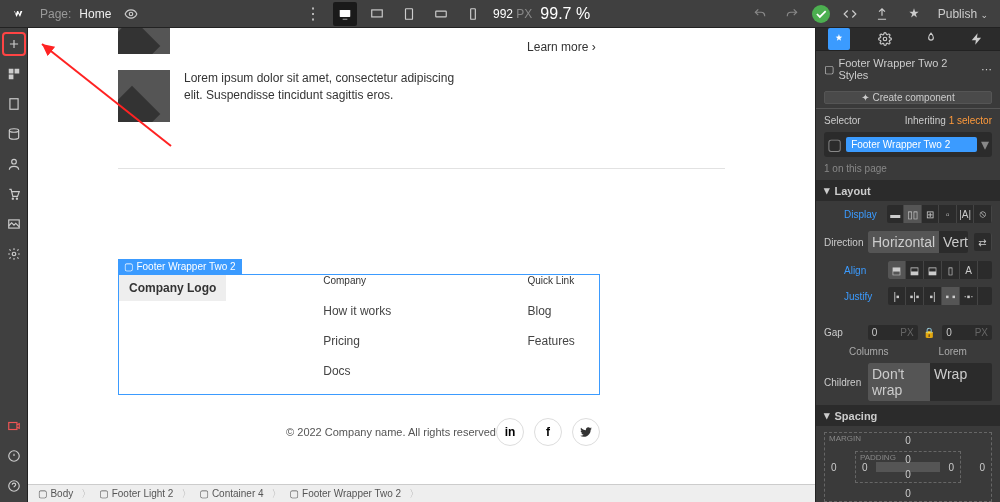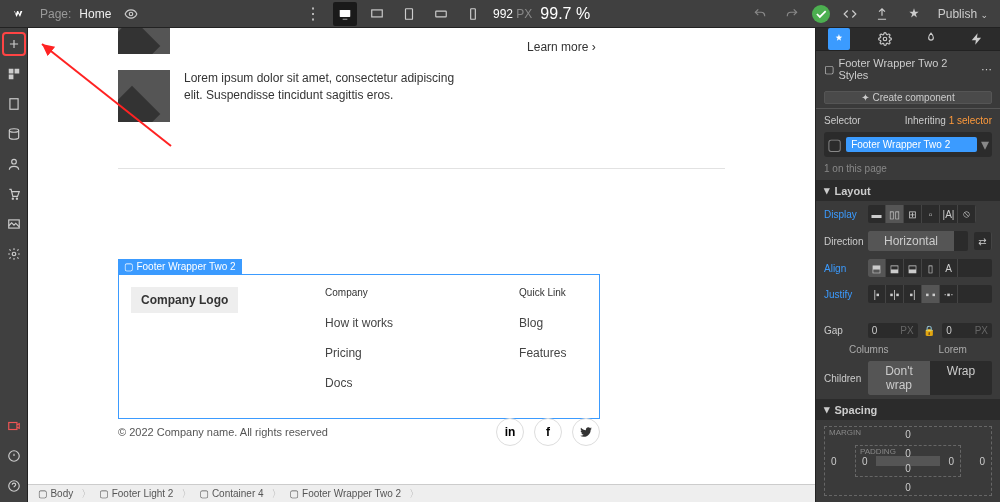--- a/index.html
+++ b/index.html
@@ -32,27 +32,27 @@
 .learn-more { color: #333; font-size: 12px; padding-top: 12px; padding-left: 24px; }
 .card-col { flex: 1; }
 .card-item { display: flex; gap: 14px; margin-bottom: 16px; }
 .card-thumb { width: 52px; height: 52px; background: #555; position: relative; overflow: hidden; flex-shrink: 0; }
 .card-thumb::after { content: ""; position: absolute; width: 40px; height: 40px; background: #333; transform: rotate(45deg); bottom: -12px; left: -6px; }
 .card-text { font-size: 12px; color: #333; line-height: 1.4; }
 .hr { height: 1px; background: #e2e2e2; margin: 10px 90px 48px 90px; }
 
 .footer-sel { position: absolute; left: 90px; top: 228px; right: 215px; }
 .sel-tag { background: #3b9bff; color: #fff; font-size: 10px; padding: 2px 6px; display: inline-flex; align-items: center; gap: 3px; }
-.sel-box { border: 1px solid #3b9bff; display: flex; padding: 12px; min-height: 120px; }
+.sel-box { border: 1px solid #3b9bff; display: flex; min-height: 120px; }
 .sel-col { flex: 1; }
 .logo-box { background: #eee; padding: 6px 10px; display: inline-block; font-size: 12px; font-weight: 600; color: #333; }
 .col-head { font-size: 10px; color: #333; margin-bottom: 18px; }
 .col-link { font-size: 12px; color: #444; margin-bottom: 16px; }
 
-.copyright-row { position: absolute; left: 90px; right: 215px; bottom: 38px; display: flex; align-items: center; justify-content: space-between; }
+.copyright-row { position: absolute; left: 90px; right: 215px; bottom: 38px; display: flex; align-items: center; justify-content: flex-end; }
 .copyright { font-size: 11px; color: #555; }
 .social { display: flex; gap: 10px; }
 .social-ic { width: 28px; height: 28px; border: 1px solid #ddd; border-radius: 50%; display: flex; align-items: center; justify-content: center; font-size: 12px; font-weight: bold; }
 
 
 .crumbs { height: 18px; background: #eee; border-top: 1px solid #ccc; display: flex; align-items: center; padding: 0 6px; gap: 4px; font-size: 10px; color: #555; }
 .crumb { display: flex; align-items: center; gap: 3px; padding: 0 4px; }
 .crumb-sep { color: #aaa; }
 
 
@@ -63,27 +63,27 @@
 .rp-styles-head { padding: 6px 8px; font-size: 11px; display: flex; align-items: center; gap: 4px; }
 .rp-create-btn { margin: 4px 8px; background: #4a4a4a; border: 1px solid #555; text-align: center; font-size: 10px; border-radius: 2px; cursor: pointer; }
 .rp-section { border-top: 1px solid #555; }
 .rp-sel-head { padding: 6px 8px; display: flex; justify-content: space-between; font-size: 10px; }
 .rp-orange { color: #ff9a3b; }
 .rp-sel-input { margin: 0 8px 4px 8px; background: #2b2b2b; border-radius: 3px; padding: 3px; display: flex; align-items: center; gap: 4px; }
 .rp-sel-tag { background: #3b9bff; color: #fff; font-size: 10px; padding: 2px 5px; border-radius: 2px; flex: 1; }
 .rp-count { padding: 2px 8px 6px 8px; font-size: 10px; color: #888; }
 .rp-sec-title { background: #2b2b2b; padding: 4px 8px; font-size: 11px; font-weight: 600; display: flex; align-items: center; gap: 5px; }
 .rp-row { display: flex; align-items: center; padding: 4px 8px; gap: 6px; font-size: 10px; }
-.rp-label { color: #3b9bff; font-size: 10px; width: 38px; }
+.rp-label { color: #3b9bff; font-size: 10px; width: 38px; margin-left: 20px; }
 .rp-label-grey { color: #ccc; font-size: 10px; width: 38px; }
 .rp-display-icons { display: flex; background: #2b2b2b; border-radius: 2px; overflow: hidden; }
 .rp-disp-ic { width: 18px; height: 18px; display: flex; align-items: center; justify-content: center; color: #ccc; border-right: 1px solid #444; cursor: pointer; }
 .rp-disp-ic.active { background: #555; }
 .rp-seg { display: flex; background: #2b2b2b; border-radius: 2px; overflow: hidden; flex: 1; }
-.rp-seg-btn { flex: 1; padding: 3px 16px; text-align: center; font-size: 12px; cursor: pointer; }
+.rp-seg-btn { flex: 1; padding: 3px 4px; font-size: 14px; cursor: pointer; }
 .rp-seg-btn.active { background: #555; }
 .rp-gap-row { display: flex; align-items: center; padding: 4px 8px; gap: 6px; font-size: 10px; margin-top: 12px; }
 .rp-gap-in { background: #2b2b2b; width: 50px; padding: 2px 4px; border-radius: 2px; display: flex; justify-content: space-between; }
 .rp-collab { display: flex; justify-content: space-around; padding: 2px 8px; font-size: 10px; color: #aaa; }
 .rp-spacing-box { margin: 6px 8px; border: 1px dashed #666; padding: 18px 30px; position: relative; font-size: 9px; color: #888; }
 .rp-spacing-inner { border: 1px dashed #666; padding: 10px 20px; position: relative; }
 .rp-spacing-label { position: absolute; top: 1px; left: 4px; font-size: 8px; }
 .rp-spacing-val { position: absolute; color: #ccc; font-size: 10px; }
 .rp-spacing-val.t { top: 2px; left: 50%; transform: translateX(-50%); }
 .rp-spacing-val.b { bottom: 2px; left: 50%; transform: translateX(-50%); }

